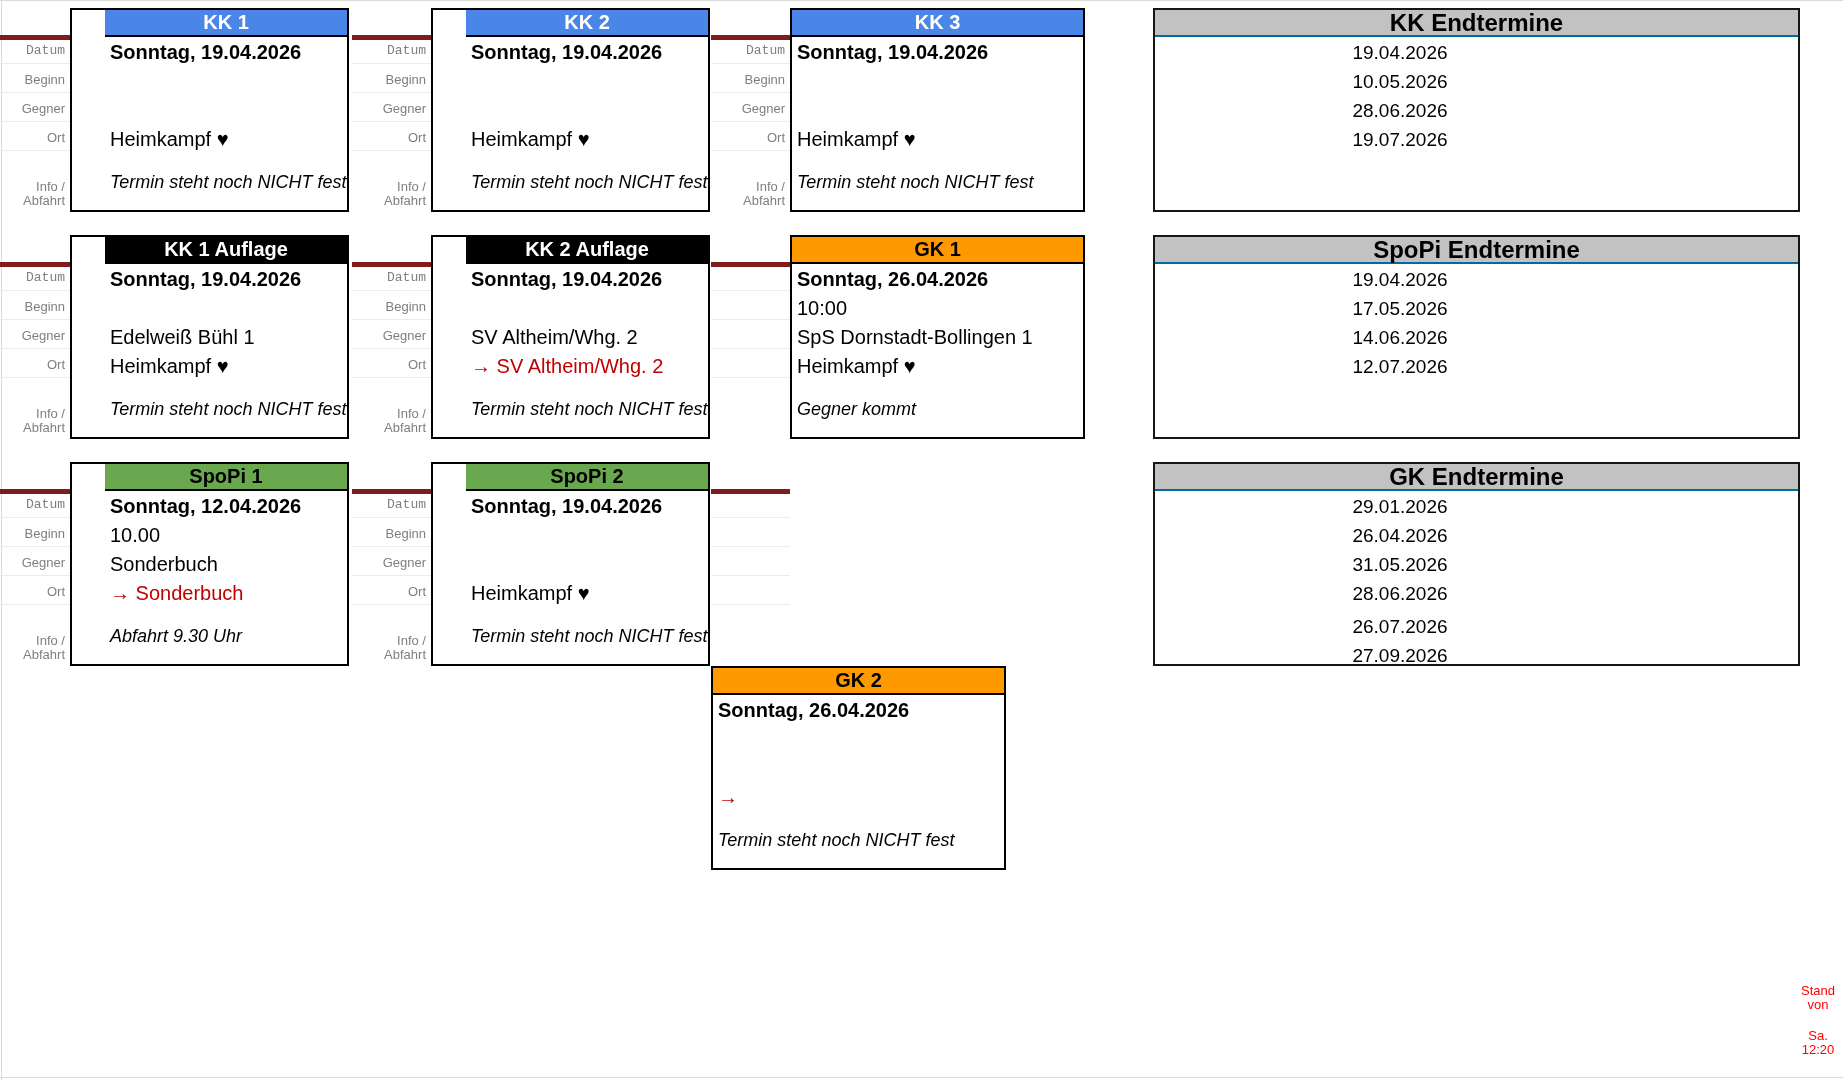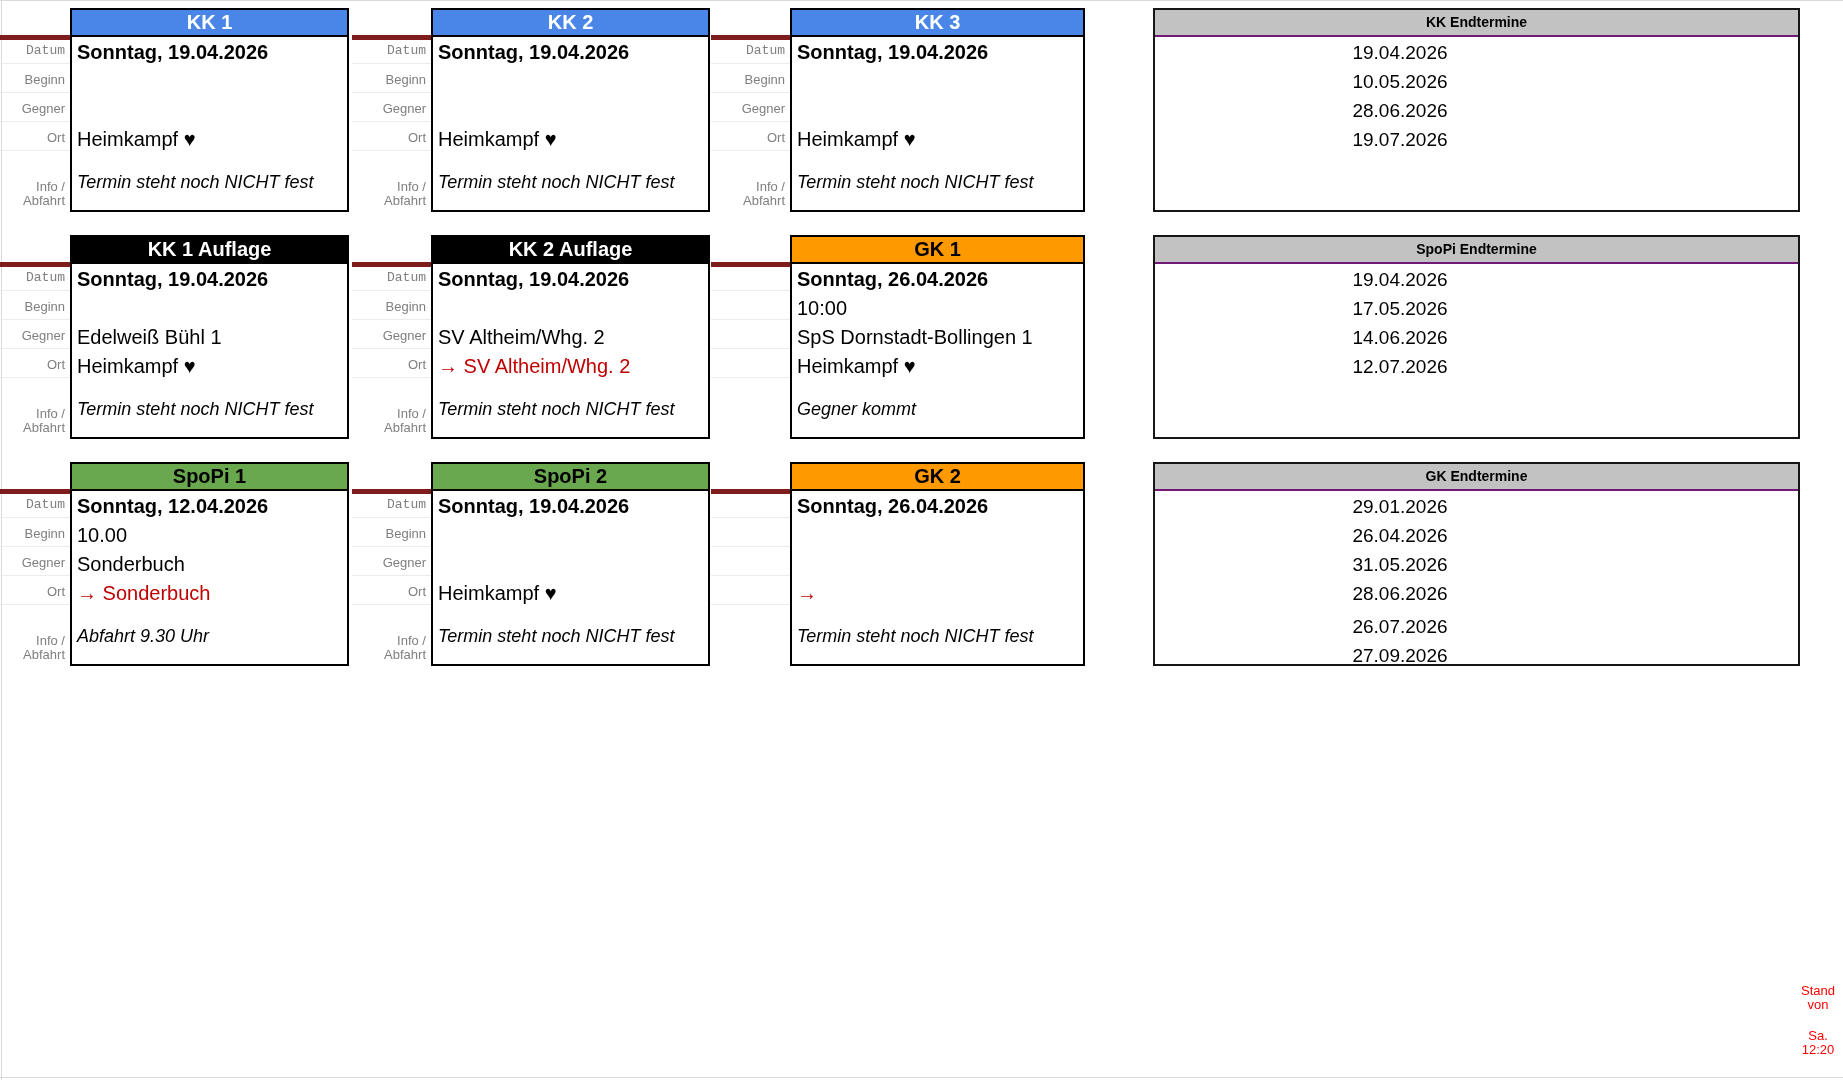--- a/index.html
+++ b/index.html
@@ -22,21 +22,21 @@
     box-sizing:border-box;height:29px;padding:0 5px 5px 0;
     color:#7f7f7f;font-size:13px;line-height:14px;text-align:right;
     border-bottom:1px solid #ececec;
   }
   .g-row.g-info{height:61px;padding-bottom:4px;border-bottom:none;padding-left:12px;}
   .g-row.g-first{border-top:5px solid #7f1d1d;font-family:Liberation Mono, monospace;}
 
   .card{
     border:2px solid #000;background:#fff;box-sizing:border-box;height:204px;overflow:hidden;
   }
-  .u1 .card,.u2 .card{width:279px;}
+  .u1 .card,.u2 .card{width:279px;padding-left:33px;}
   .u3 .card{width:295px;}
   .card-header{
     height:27px;box-sizing:border-box;border-bottom:2px solid #000;
     font-weight:bold;font-size:20px;line-height:24px;text-align:center;
   }
   .hdr-blue  .card-header{background:#4a86e8;color:#ffffff;}
   .hdr-black .card-header{background:#000000;color:#ffffff;}
   .hdr-green .card-header{background:#6aa84f;color:#000000;}
   .hdr-orange.card-wrap .card-header, .hdr-orange .card-header{background:#ff9900;color:#000000;}
   .row{
@@ -46,22 +46,22 @@
   .row.r-datum{font-weight:bold;}
   .row.r-info{height:61px;align-items:center;font-style:italic;font-size:18px;}
   .away{color:#c00000;}
 
   
   .etable{
     position:absolute;left:1153px;width:647px;height:204px;
     border:2px solid #161616;box-sizing:border-box;background:#fff;overflow:hidden;
   }
   .e-header{
-    height:27px;box-sizing:border-box;border-bottom:2px solid #701a75;
-    background:#c2c2c2;font-weight:bold;font-size:14px;line-height:25px;text-align:center;
+    height:27px;box-sizing:border-box;border-bottom:2px solid #0369a1;
+    background:#c2c2c2;font-weight:bold;font-size:24px;line-height:25px;text-align:center;
   }
   .e-row{
     width:490px;height:29px;box-sizing:border-box;
     display:flex;align-items:flex-end;justify-content:center;
     padding-bottom:3px;font-size:19px;line-height:21px;
   }
   .e-row.gap{height:33px;}
 
   
   .stand{
@@ -247,21 +247,21 @@
     <div class="card hdr-green">
       <div class="card-header">SpoPi 2</div>
       <div class="row r-datum">Sonntag, 19.04.2026</div>
       <div class="row"></div>
       <div class="row"></div>
       <div class="row">Heimkampf ♥</div>
       <div class="row r-info">Termin steht noch NICHT fest</div>
     </div>
   </div>
 
-  <div class="unit u3" style="left:711px;top:462px;">
+  <div class="unit u3" style="left:711px;top:462px;flex-direction:column;">
     <div class="gutter">
       <div class="g-row g-first"></div>
       <div class="g-row"></div>
       <div class="g-row"></div>
       <div class="g-row"></div>
       <div class="g-row g-info"></div>
     </div>
     <div class="card hdr-orange">
       <div class="card-header">GK 2</div>
       <div class="row r-datum">Sonntag, 26.04.2026</div>

